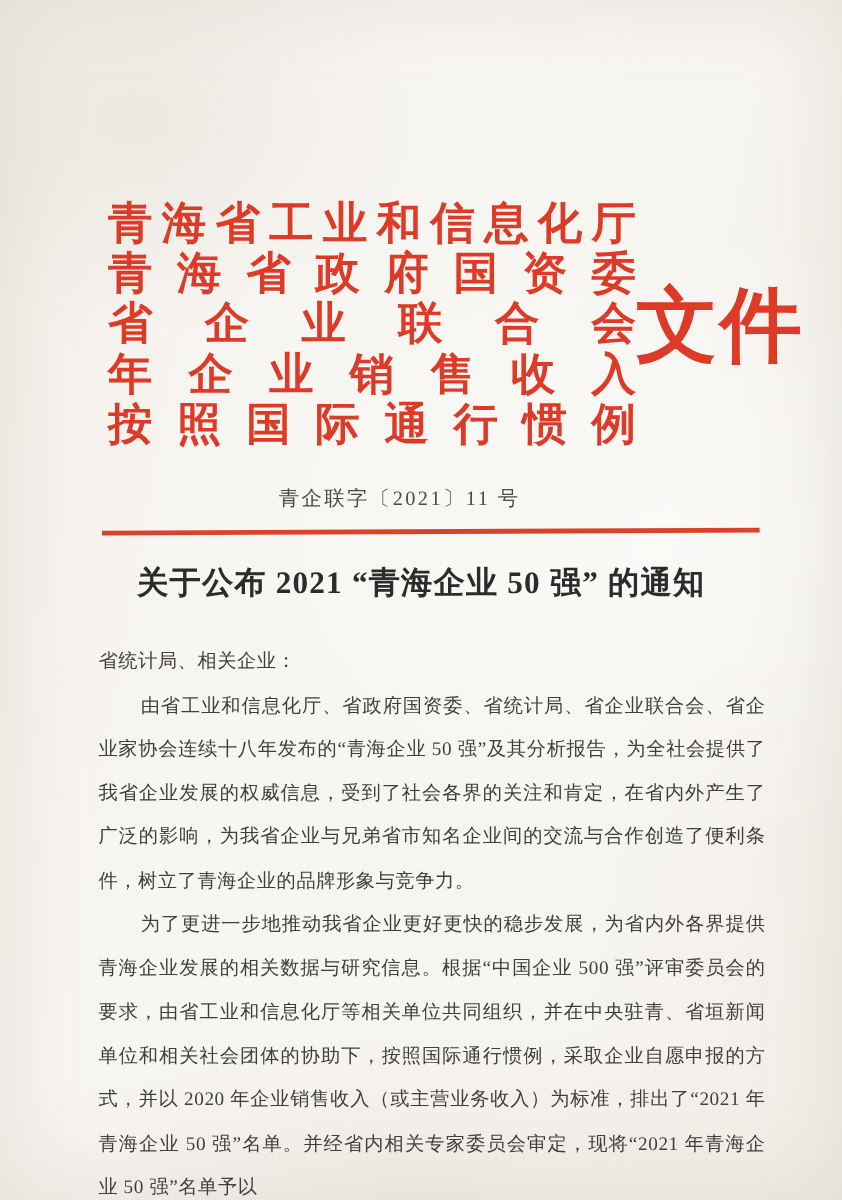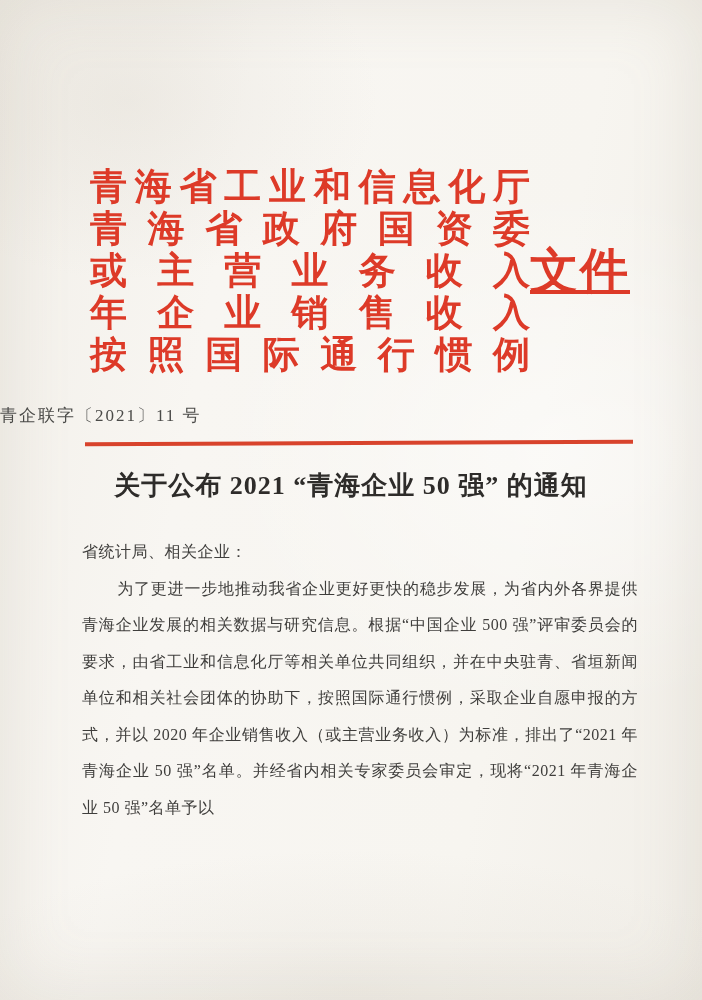--- a/index.html
+++ b/index.html
@@ -39,33 +39,33 @@
     font-size: 37px;
     font-weight: 700;
     line-height: 42px;
     white-space: nowrap;
     text-align: justify;
     text-align-last: justify;
     text-justify: inter-character;
   }
   .doc-type {
     color: var(--red, #dd3a28);
-    font-size: 48px;
+    font-size: 68px;
     font-weight: 700;
     line-height: 1;
     margin-left: 0px;
     letter-spacing: 2px;
     white-space: nowrap;
-    text-decoration: underline;
   }
   .doc-number {
     position: absolute;
     top: 404px;
     left: 0;
     width: 666px;
+    text-align: center;
     font-size: 17px;
     color: #4a4a48;
     letter-spacing: 2px;
   }
   .red-divider {
     position: absolute;
     top: 441px;
     left: 85px;
     width: 548px;
     height: 4px;
@@ -104,31 +104,32 @@
 </style>
 </head>
 <body>
 
 <div class="page">
 
   <div class="letterhead">
     <div class="agencies">
       <div class="agency">青海省工业和信息化厅</div>
       <div class="agency">青海省政府国资委</div>
-      <div class="agency">或主营业务收入</div>
+      <div class="agency">省企业联合会</div>
       <div class="agency">年企业销售收入</div>
       <div class="agency">按照国际通行惯例</div>
     </div>
     <div class="doc-type">文件</div>
   </div>
 
   <div class="doc-number">青企联字〔2021〕11 号</div>
 
   <div class="red-divider"></div>
 
   <h1 class="doc-title">关于公布 2021 “青海企业 50 强” 的通知</h1>
 
   <div class="doc-body">
     <p>省统计局、相关企业：</p>
+    <p class="indent">由省工业和信息化厅、省政府国资委、省统计局、省企业联合会、省企业家协会连续十八年发布的“青海企业 50 强”及其分析报告，为全社会提供了我省企业发展的权威信息，受到了社会各界的关注和肯定，在省内外产生了广泛的影响，为我省企业与兄弟省市知名企业间的交流与合作创造了便利条件，树立了青海企业的品牌形象与竞争力。</p>
     <p class="indent">为了更进一步地推动我省企业更好更快的稳步发展，为省内外各界提供青海企业发展的相关数据与研究信息。根据“中国企业 500 强”评审委员会的要求，由省工业和信息化厅等相关单位共同组织，并在中央驻青、省垣新闻单位和相关社会团体的协助下，按照国际通行惯例，采取企业自愿申报的方式，并以 2020 年企业销售收入（或主营业务收入）为标准，排出了“2021 年青海企业 50 强”名单。并经省内相关专家委员会审定，现将“2021 年青海企业 50 强”名单予以</p>
   </div>
 
 </div>
 
 </body></html>

